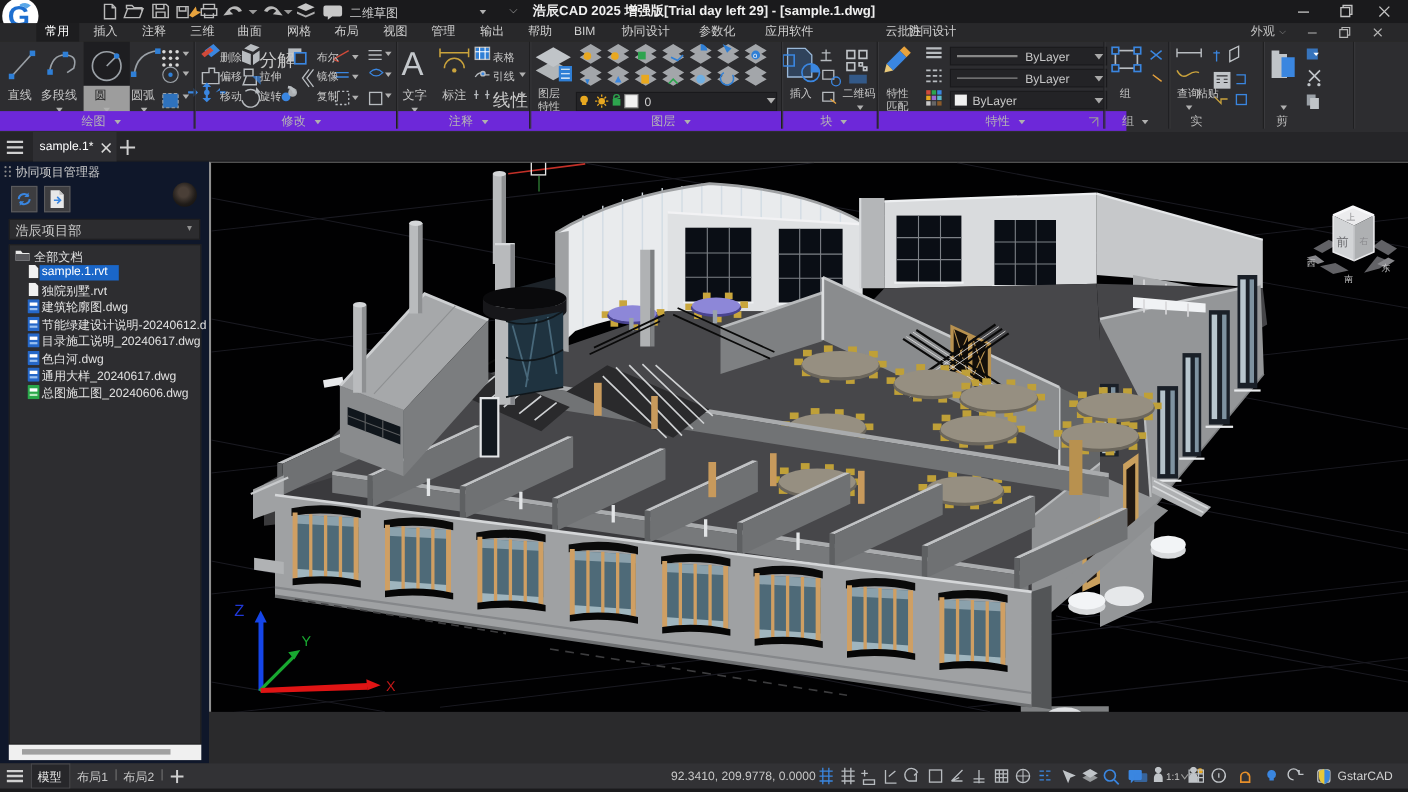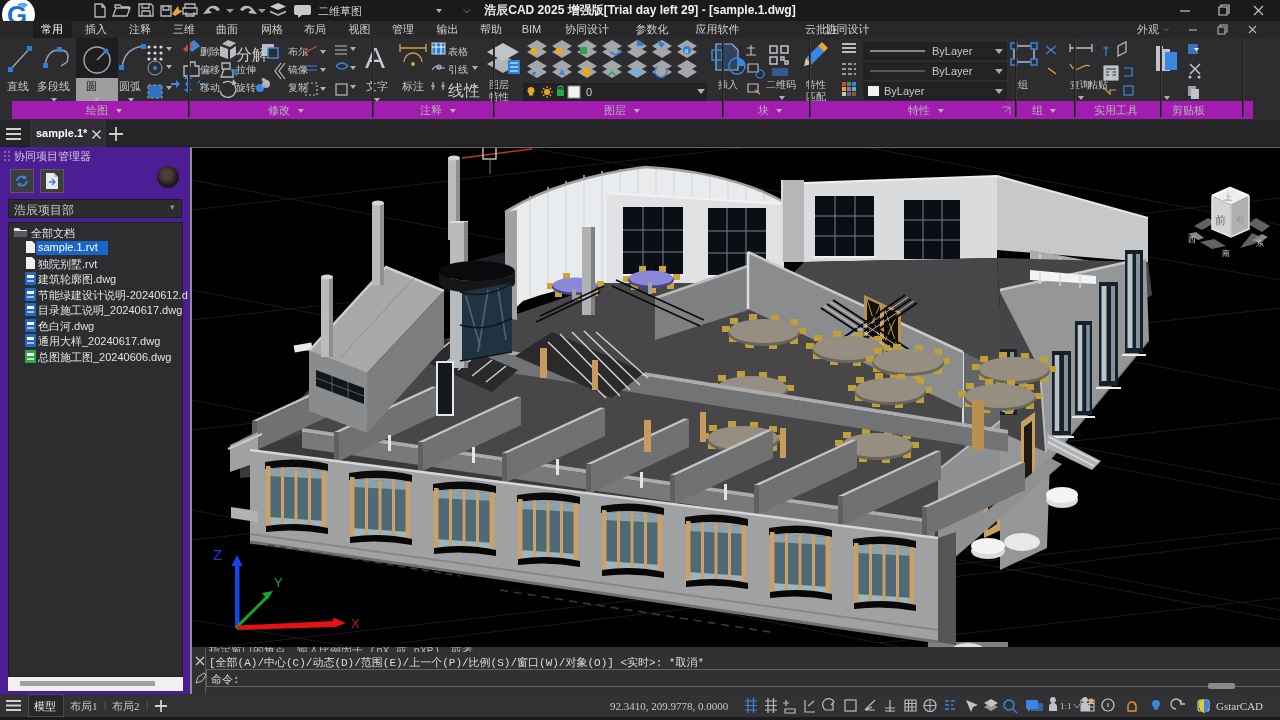--- a/index.html
+++ b/index.html
@@ -4,28 +4,28 @@
 <style>
   * { margin:0; padding:0; box-sizing:border-box; }
   html,body { width:1280px; height:720px; overflow:hidden; background:#000; font-family:"Liberation Sans",sans-serif; }
   .abs { position:absolute; }
   #app { position:relative; width:1280px; height:720px; background:#2a2a2c; }
   
   #titlebar { left:0; top:0; width:1280px; height:21px; background:#1a1a1c; }
   #tabrow { left:0; top:21px; width:1280px; height:17px; background:#28282a; }
   .mtab { position:absolute; top:0; height:17px; line-height:17px; font-size:11px; color:#cfcfcf; text-align:center; }
   #ribbon { left:0; top:38px; width:1280px; height:82px; background:#2d2d30; }
-  #grouplabels { left:12px; top:101px; width:1241px; height:18px; background:#a21caf; }
+  #grouplabels { left:0; top:101px; width:1024px; height:18px; background:#6d28d9; }
   .glabel { position:absolute; top:2px; font-size:11px; color:#b5b5b5; }
   .gsep { position:absolute; top:-63px; width:1px; height:79px; background:#1f1f21; box-shadow:1px 0 0 #3a3a3d; }
   #doctabs { left:0; top:120px; width:1280px; height:27px; background:#252528; border-bottom:1px solid #1c1c1e; }
-  #leftpanel { left:0; top:147px; width:190px; height:547px; background:#4c1d95; }
+  #leftpanel { left:0; top:147px; width:190px; height:547px; background:#0f172a; }
   #viewport { left:190px; top:147px; width:1090px; height:500px; background:#000; border-left:2px solid #8f8f8f; border-top:1px solid #6a6a6a; }
   #cmdpanel { left:190px; top:647px; width:1090px; height:47px; background:#313134; border-left:2px solid #8f8f8f; }
-  #statusbar { left:0; top:694px; width:1280px; height:23px; background:#323235;font-family:Liberation Serif, serif; }
+  #statusbar { left:0; top:694px; width:1280px; height:23px; background:#323235; }
   #bottomstrip { left:0; top:717px; width:1280px; height:3px; background:#1a1a1c; }
   .lbl { position:absolute; font-size:11px; color:#c8c8c8; white-space:nowrap; }
   .caret { position:absolute; width:0; height:0; border-left:3px solid transparent; border-right:3px solid transparent; border-top:4px solid #b0b0b0; }
 </style>
 </head>
 <body>
 <div id="app">
   <div id="titlebar" class="abs">
     <svg class="abs" style="left:0;top:0" width="480" height="21" viewBox="0 0 480 21">
       <g stroke="#b9b9b9" stroke-width="1.3" fill="none">
@@ -385,21 +385,21 @@
     <span class="glabel" style="left:1160px">剪贴板</span>
     <svg class="abs" style="left:988px;top:4px" width="12" height="12" viewBox="0 0 12 12">
         <path d="M2 2 h8 v8 M10 2 l-5 5" stroke="#9a9a9a" fill="none"></path>
       </svg>
   </div>
   <div id="doctabs" class="abs">
     <svg class="abs" style="left:6px;top:7px" width="16" height="14" viewBox="0 0 16 14">
       <path d="M0 2 h15 M0 7 h15 M0 12 h15" stroke="#d0d0d0" stroke-width="2.2"></path>
     </svg>
     <div class="abs" style="left:30px;top:0;width:76px;height:27px;background:#2f2f33"></div>
-    <span class="abs" style="left:36px;top:7px;font-size:11px;font-weight:bold;color:#ffffff">sample.1*</span>
+    <span class="abs" style="left:36px;top:7px;font-size:11px;font-weight:normal;color:#ffffff">sample.1*</span>
     <svg class="abs" style="left:91px;top:9px" width="11" height="11" viewBox="0 0 11 11">
         <path d="M1.5 1.5 l8 8 M9.5 1.5 l-8 8" stroke="#d8d8d8" stroke-width="1.4"></path>
       </svg>
     <svg class="abs" style="left:109px;top:7px" width="14" height="14" viewBox="0 0 14 14">
         <path d="M7 0 v14 M0 7 h14" stroke="#d0d0d0" stroke-width="1.8"></path>
       </svg>
   </div>
   <div id="leftpanel" class="abs">
     <svg class="abs" style="left:3px;top:3px" width="8" height="14" viewBox="0 0 8 14">
       <g fill="#8a8a8a">
@@ -825,34 +825,20 @@
       <path d="M1231 205 L1249 196 L1249 229 L1231 237 z" fill="#aeb0b2"></path>
       <path d="M1212 196 L1230 188 L1249 196" stroke="#f8f8fa" stroke-width="2.5" fill="none" stroke-linejoin="round"></path>
       <path d="M1212 196 L1212 229 L1231 237 L1249 229 L1249 196" stroke="#e8e8ea" stroke-width="1.5" fill="none"></path>
       <path d="M1231 205 L1231 237" stroke="#c4c6c8" stroke-width="1.5" fill="none"></path>
       <text x="1215" y="224" font-size="11" fill="#6a6a6e" font-family="Liberation Sans">前</text>
       <text x="1224" y="200" font-size="8" fill="#8a8a8e" font-family="Liberation Sans">上</text>
       <text x="1236" y="222" font-size="8" fill="#8a8a8e" font-family="Liberation Sans">右</text>
     </g>
   </svg>
   </div>
-  <div id="cmdpanel" class="abs" style="font-family:'Liberation Mono',monospace;font-size:11px;color:#dcdcdc;overflow:hidden">
-    <div class="abs" style="left:13px;top:0;width:1px;height:47px;background:#5a5a5c"></div>
-    <span class="abs" style="left:17px;top:-4px;color:#b8b8b8;overflow:hidden;height:9px;width:700px">指定窗口的角点，输入比例因子 (nX 或 nXP)，或者</span>
-    <svg class="abs" style="left:3px;top:9px" width="10" height="10" viewBox="0 0 10 10">
-        <path d="M1 1 l8 8 M9 1 l-8 8" stroke="#c8c8c8" stroke-width="1.3"></path>
-      </svg>
-    <span class="abs" style="left:17px;top:8px">[全部(A)/中心(C)/动态(D)/范围(E)/上一个(P)/比例(S)/窗口(W)/对象(O)] &lt;实时&gt;: *取消*</span>
-    <div class="abs" style="left:14px;top:22px;width:1076px;height:18px;border:1px solid #626264;border-right:none"></div>
-    <svg class="abs" style="left:3px;top:25px" width="12" height="12" viewBox="0 0 12 12">
-        <path d="M1 11 l2 -6 6 -4 2 2 -4 6 -6 2z" fill="none" stroke="#b8b8b8"></path>
-      </svg>
-    <span class="abs" style="left:19px;top:25px">命令:</span>
-    <div class="abs" style="left:1016px;top:36px;width:27px;height:6px;background:#8a8a8c;border-radius:2px"></div>
-  </div>
   <div id="statusbar" class="abs">
     <svg class="abs" style="left:6px;top:5px" width="15" height="13" viewBox="0 0 15 13">
         <path d="M0 2 h15 M0 6.5 h15 M0 11 h15" stroke="#d0d0d0" stroke-width="2.2"></path>
       </svg>
     <div class="abs" style="left:28px;top:0;width:36px;height:23px;background:#27272a;border:1px solid #4a4a4d"></div>
     <span class="abs" style="left:34px;top:5px;font-size:11px;color:#e8e8e8">模型</span>
     <span class="abs" style="left:70px;top:5px;font-size:11px;color:#c8c8c8">布局1</span>
     <span class="abs" style="left:104px;top:4px;font-size:11px;color:#777">|</span>
     <span class="abs" style="left:112px;top:5px;font-size:11px;color:#c8c8c8">布局2</span>
     <span class="abs" style="left:146px;top:4px;font-size:11px;color:#777">|</span>

